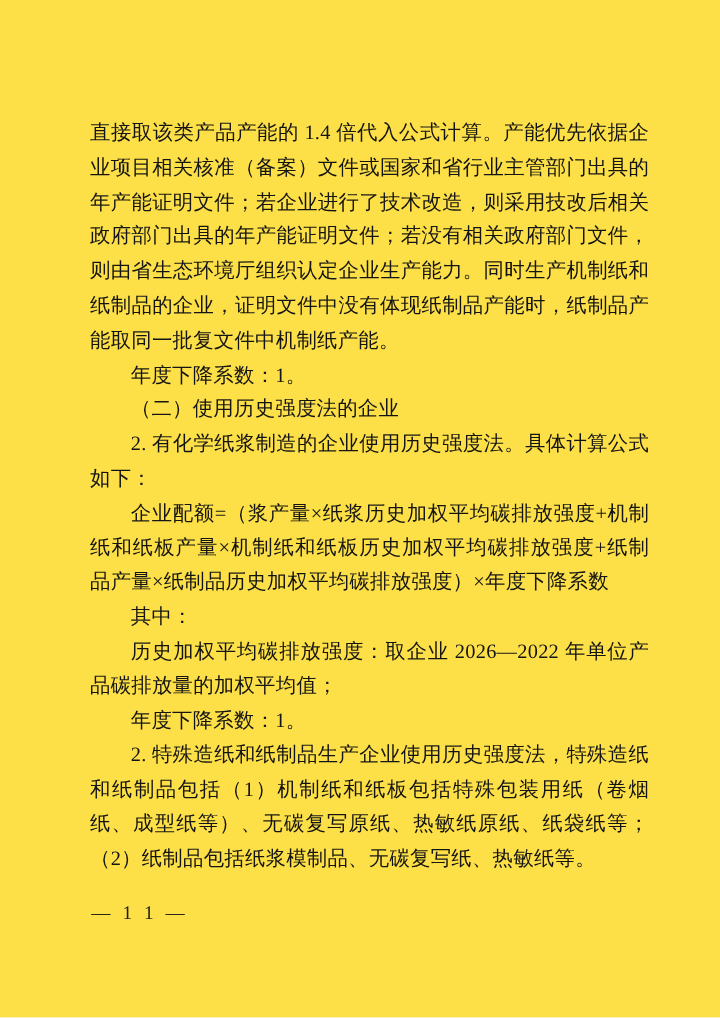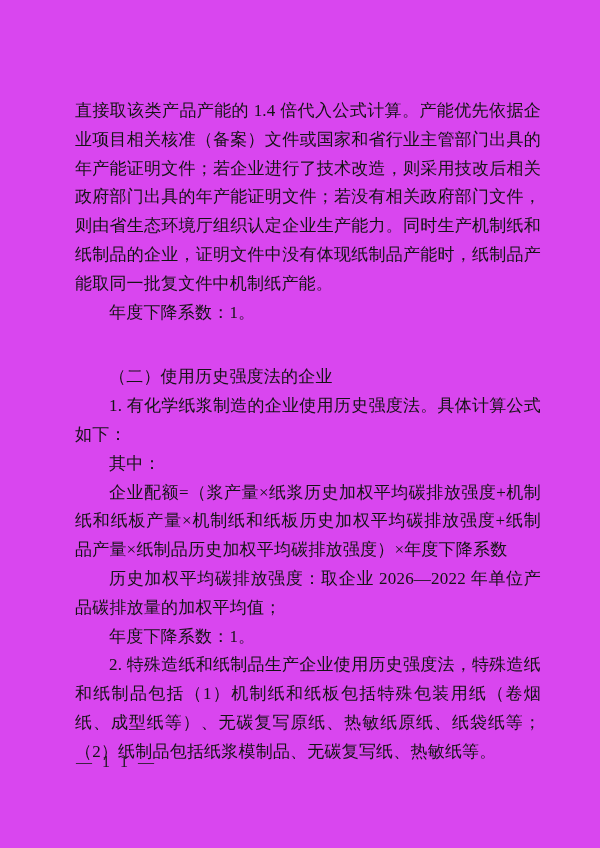--- a/index.html
+++ b/index.html
@@ -8,57 +8,57 @@
     width: 600px;
     height: 848px;
     position: relative;
     font-family: "Liberation Serif", "DejaVu Serif", serif;
   }
   .page {
     position: absolute;
     top: 0; left: 0;
     width: 600px;
     height: 848px;
-    background: #d946ef;
+    background: #fde047;
     color: #141414;
     overflow: hidden;
   }
   .content {
     position: absolute;
     top: 97px;
     left: 75px;
     width: 466px;
     font-size: 17px;
     line-height: 28.8px;
     text-align: justify;
     text-justify: inter-character;
     letter-spacing: 0.2px;
   }
   .par { text-indent: 2em; }
   .par.no-indent { text-indent: 0; }
-  .par.heading { font-family: Liberation Sans, sans-serif; margin-top: 36px; }
+  .par.heading { font-family: Liberation Sans, sans-serif; }
   .footer {
     position: absolute;
     left: 76px;
     top: 753px;
     font-size: 16px;
     letter-spacing: 3px;
     color: #1c1c1c;
     white-space: nowrap;
   }
 </style>
 </head>
 <body>
 
 <div class="page">
   <div class="content">
     <p class="par no-indent">直接取该类产品产能的 1.4 倍代入公式计算。产能优先依据企业项目相关核准（备案）文件或国家和省行业主管部门出具的年产能证明文件；若企业进行了技术改造，则采用技改后相关政府部门出具的年产能证明文件；若没有相关政府部门文件，则由省生态环境厅组织认定企业生产能力。同时生产机制纸和纸制品的企业，证明文件中没有体现纸制品产能时，纸制品产能取同一批复文件中机制纸产能。</p>
     <p class="par">年度下降系数：1。</p>
     <p class="par heading">（二）使用历史强度法的企业</p>
-    <p class="par">1. 有化学纸浆制造的企业使用历史强度法。具体计算公式如下：</p>
+    <p class="par">2. 有化学纸浆制造的企业使用历史强度法。具体计算公式如下：</p>
+    <p class="par">企业配额=（浆产量×纸浆历史加权平均碳排放强度+机制纸和纸板产量×机制纸和纸板历史加权平均碳排放强度+纸制品产量×纸制品历史加权平均碳排放强度）×年度下降系数</p>
     <p class="par">其中：</p>
-    <p class="par">企业配额=（浆产量×纸浆历史加权平均碳排放强度+机制纸和纸板产量×机制纸和纸板历史加权平均碳排放强度+纸制品产量×纸制品历史加权平均碳排放强度）×年度下降系数</p>
     <p class="par">历史加权平均碳排放强度：取企业 2026—2022 年单位产品碳排放量的加权平均值；</p>
     <p class="par">年度下降系数：1。</p>
     <p class="par">2. 特殊造纸和纸制品生产企业使用历史强度法，特殊造纸和纸制品包括（1）机制纸和纸板包括特殊包装用纸（卷烟纸、成型纸等）、无碳复写原纸、热敏纸原纸、纸袋纸等；（2）纸制品包括纸浆模制品、无碳复写纸、热敏纸等。</p>
   </div>
   <div class="footer">— 1 1 —</div>
 </div>
 
 </body></html>

